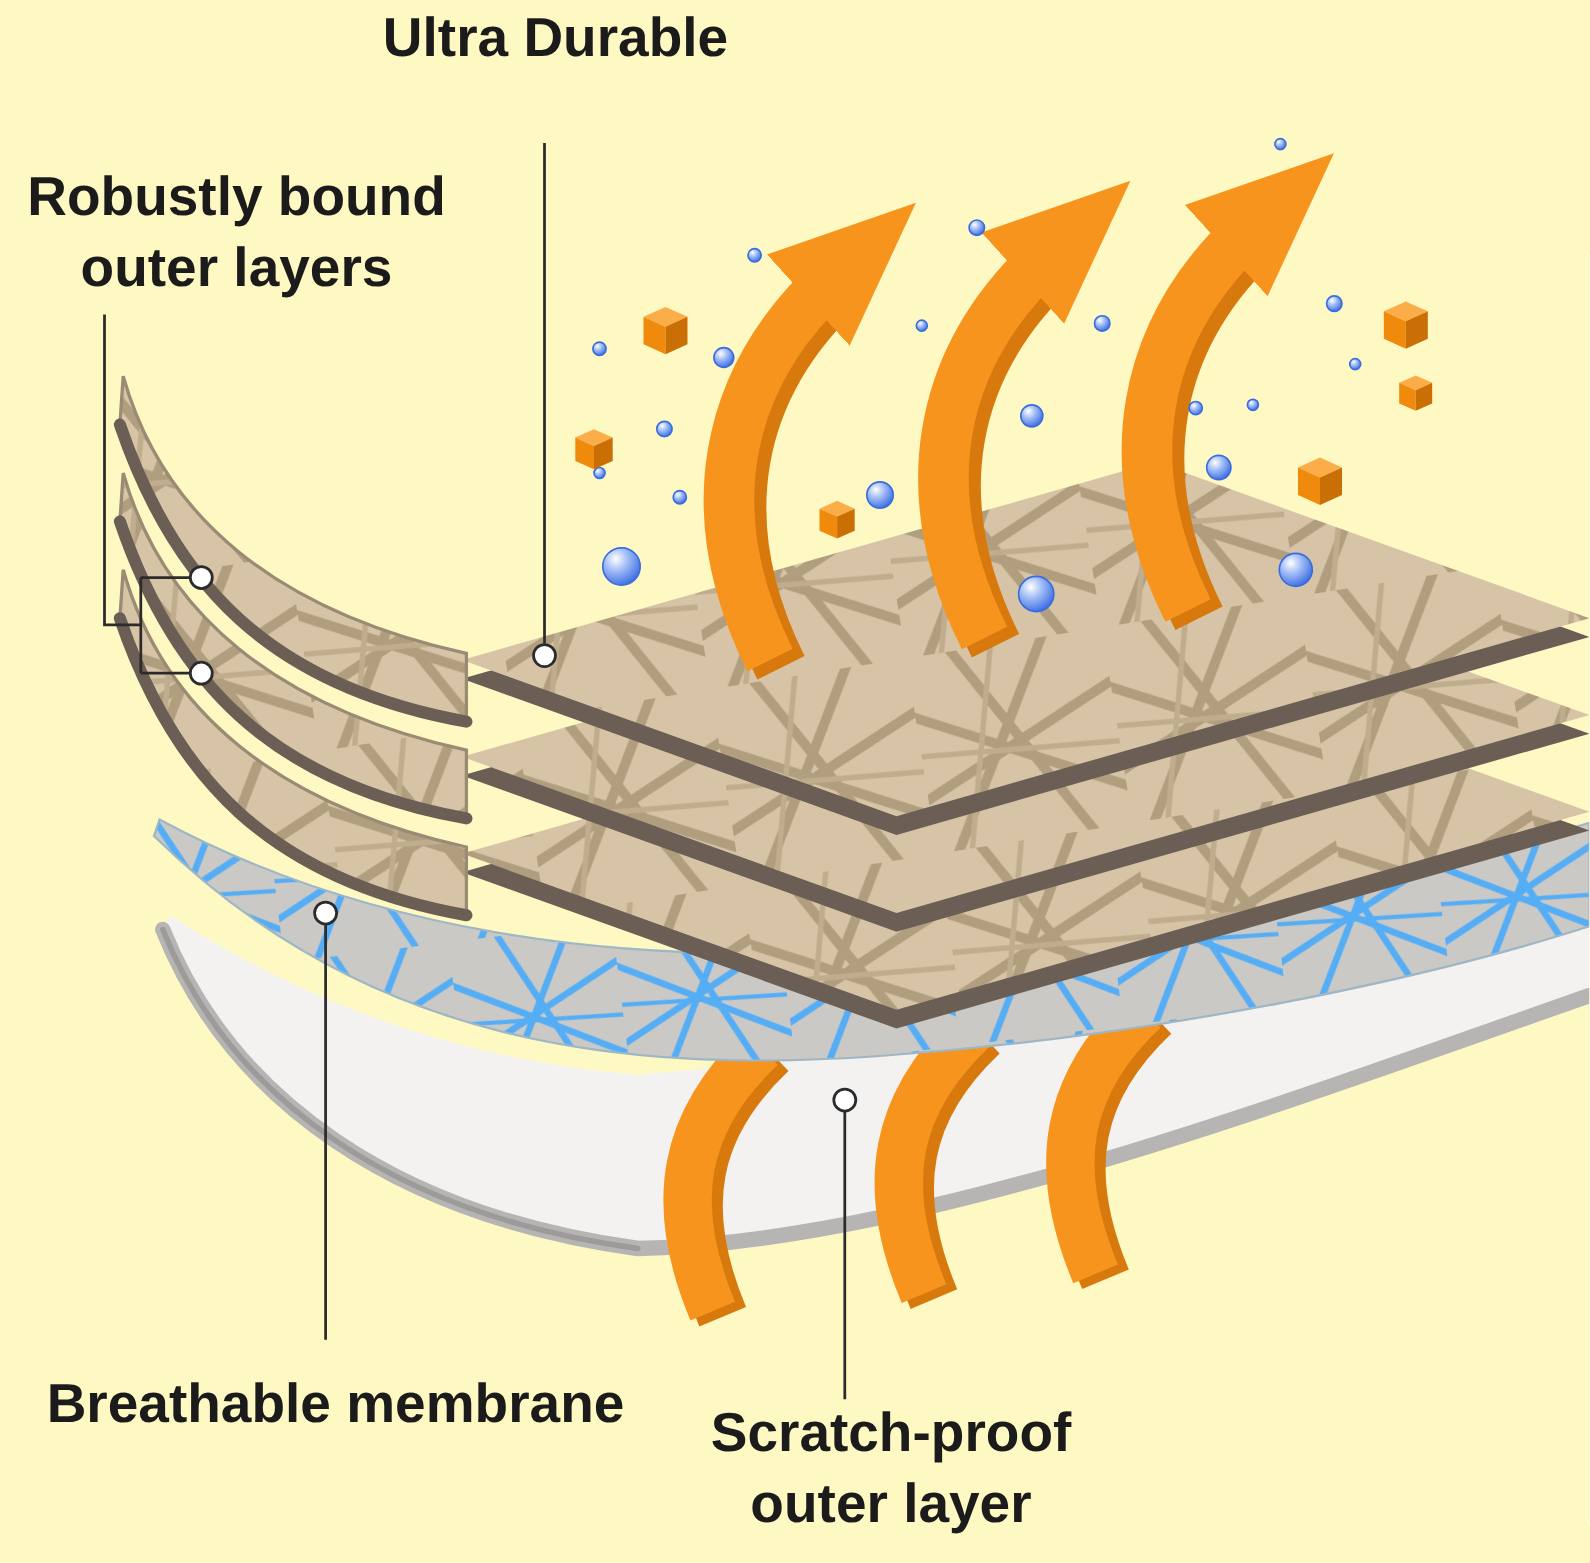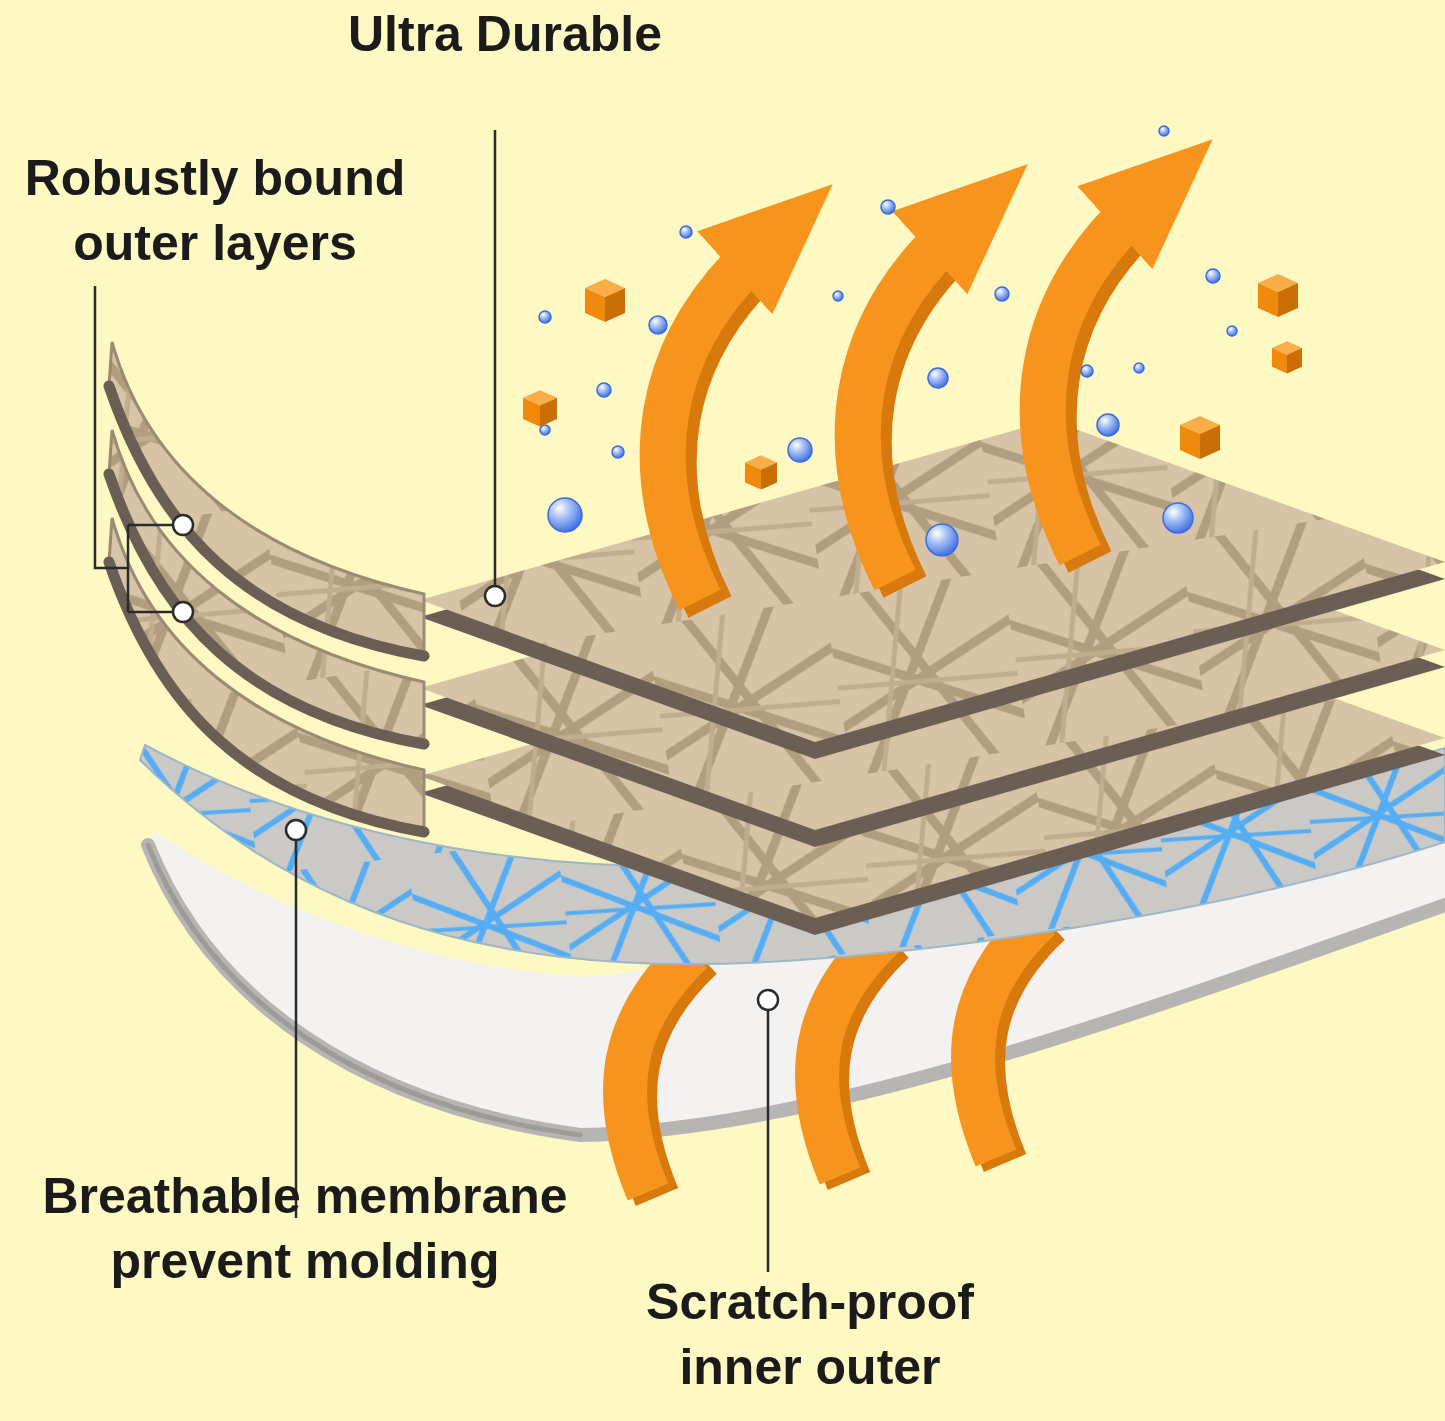--- a/index.html
+++ b/index.html
@@ -182,23 +182,22 @@
 
   <div class="label" style="left:255px; top:2px; width:500px;">
     <div>Ultra Durable</div>
   </div>
 
   <div class="label" style="left:-10px; top:146px; width:450px;">
     <div>Robustly bound</div>
     <div>outer layers</div>
   </div>
 
-  <div class="label" style="left:5px; top:1164px; width:600px;">
+  <div class="label" style="left:5px; top:1244px; width:600px;">
     <div>Breathable membrane</div>
-    <div>prevent molding</div>
   </div>
 
   <div class="label" style="left:595px; top:1270px; width:430px;">
     <div>Scratch-proof</div>
-    <div>inner outer</div>
+    <div>outer layer</div>
   </div>
 
 </div>
 
 </body></html>

